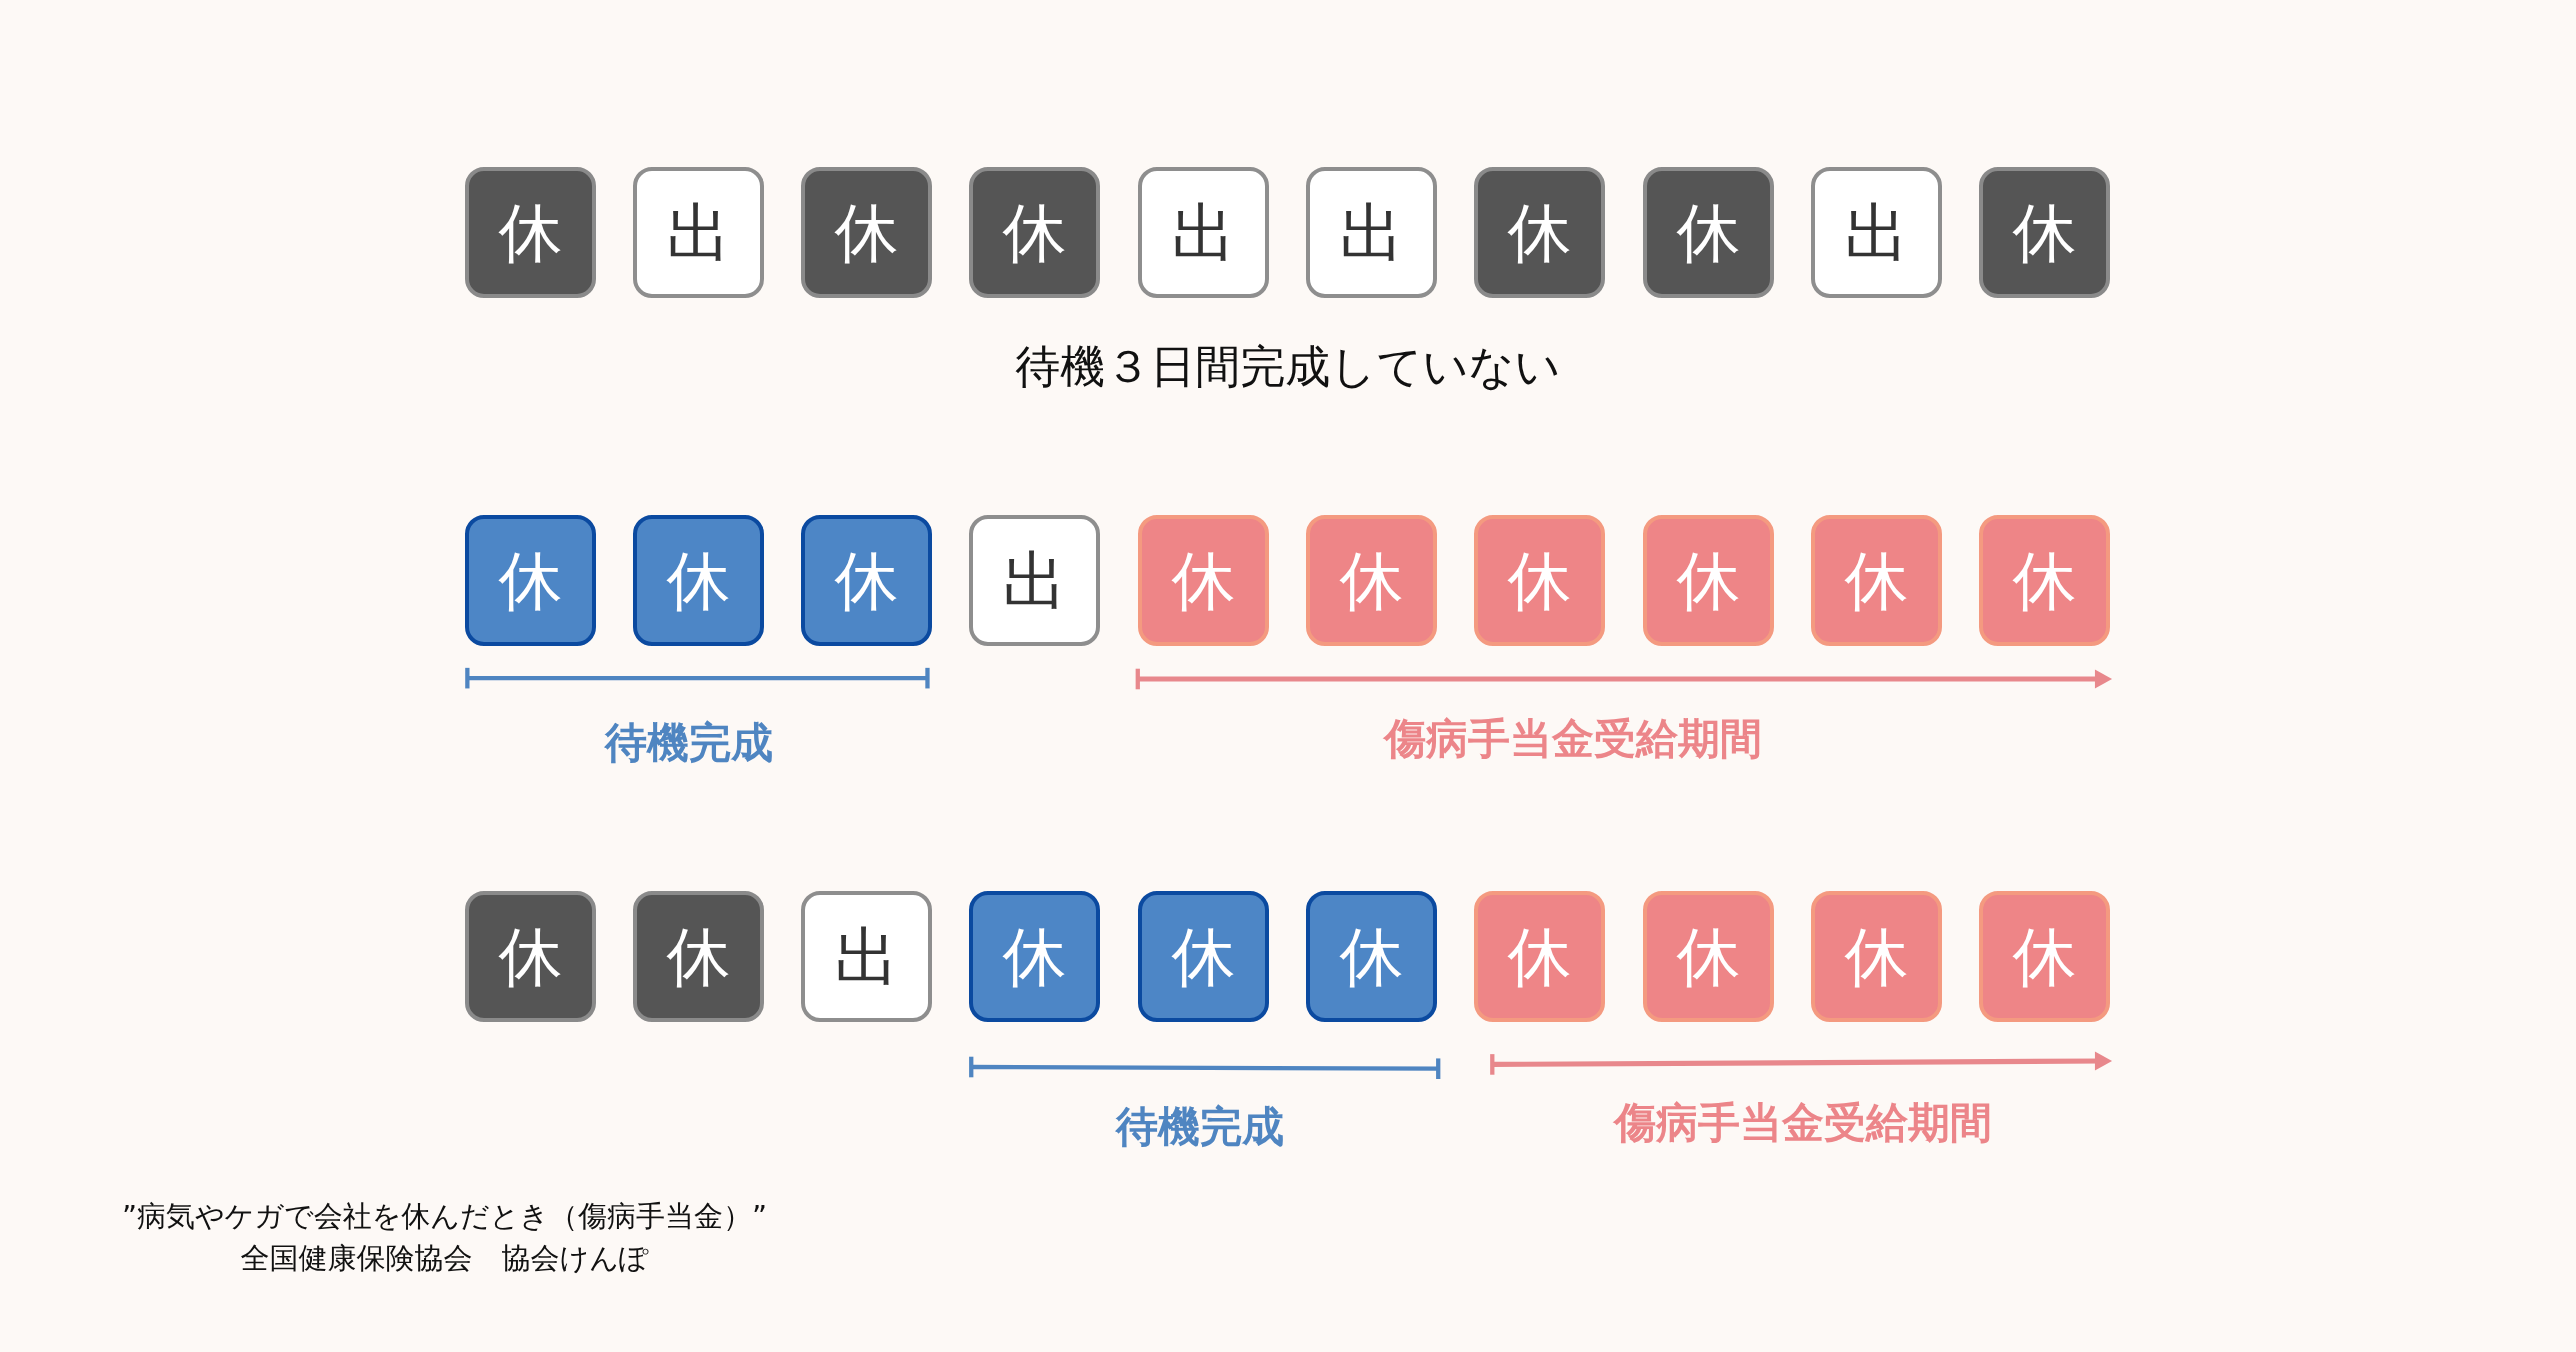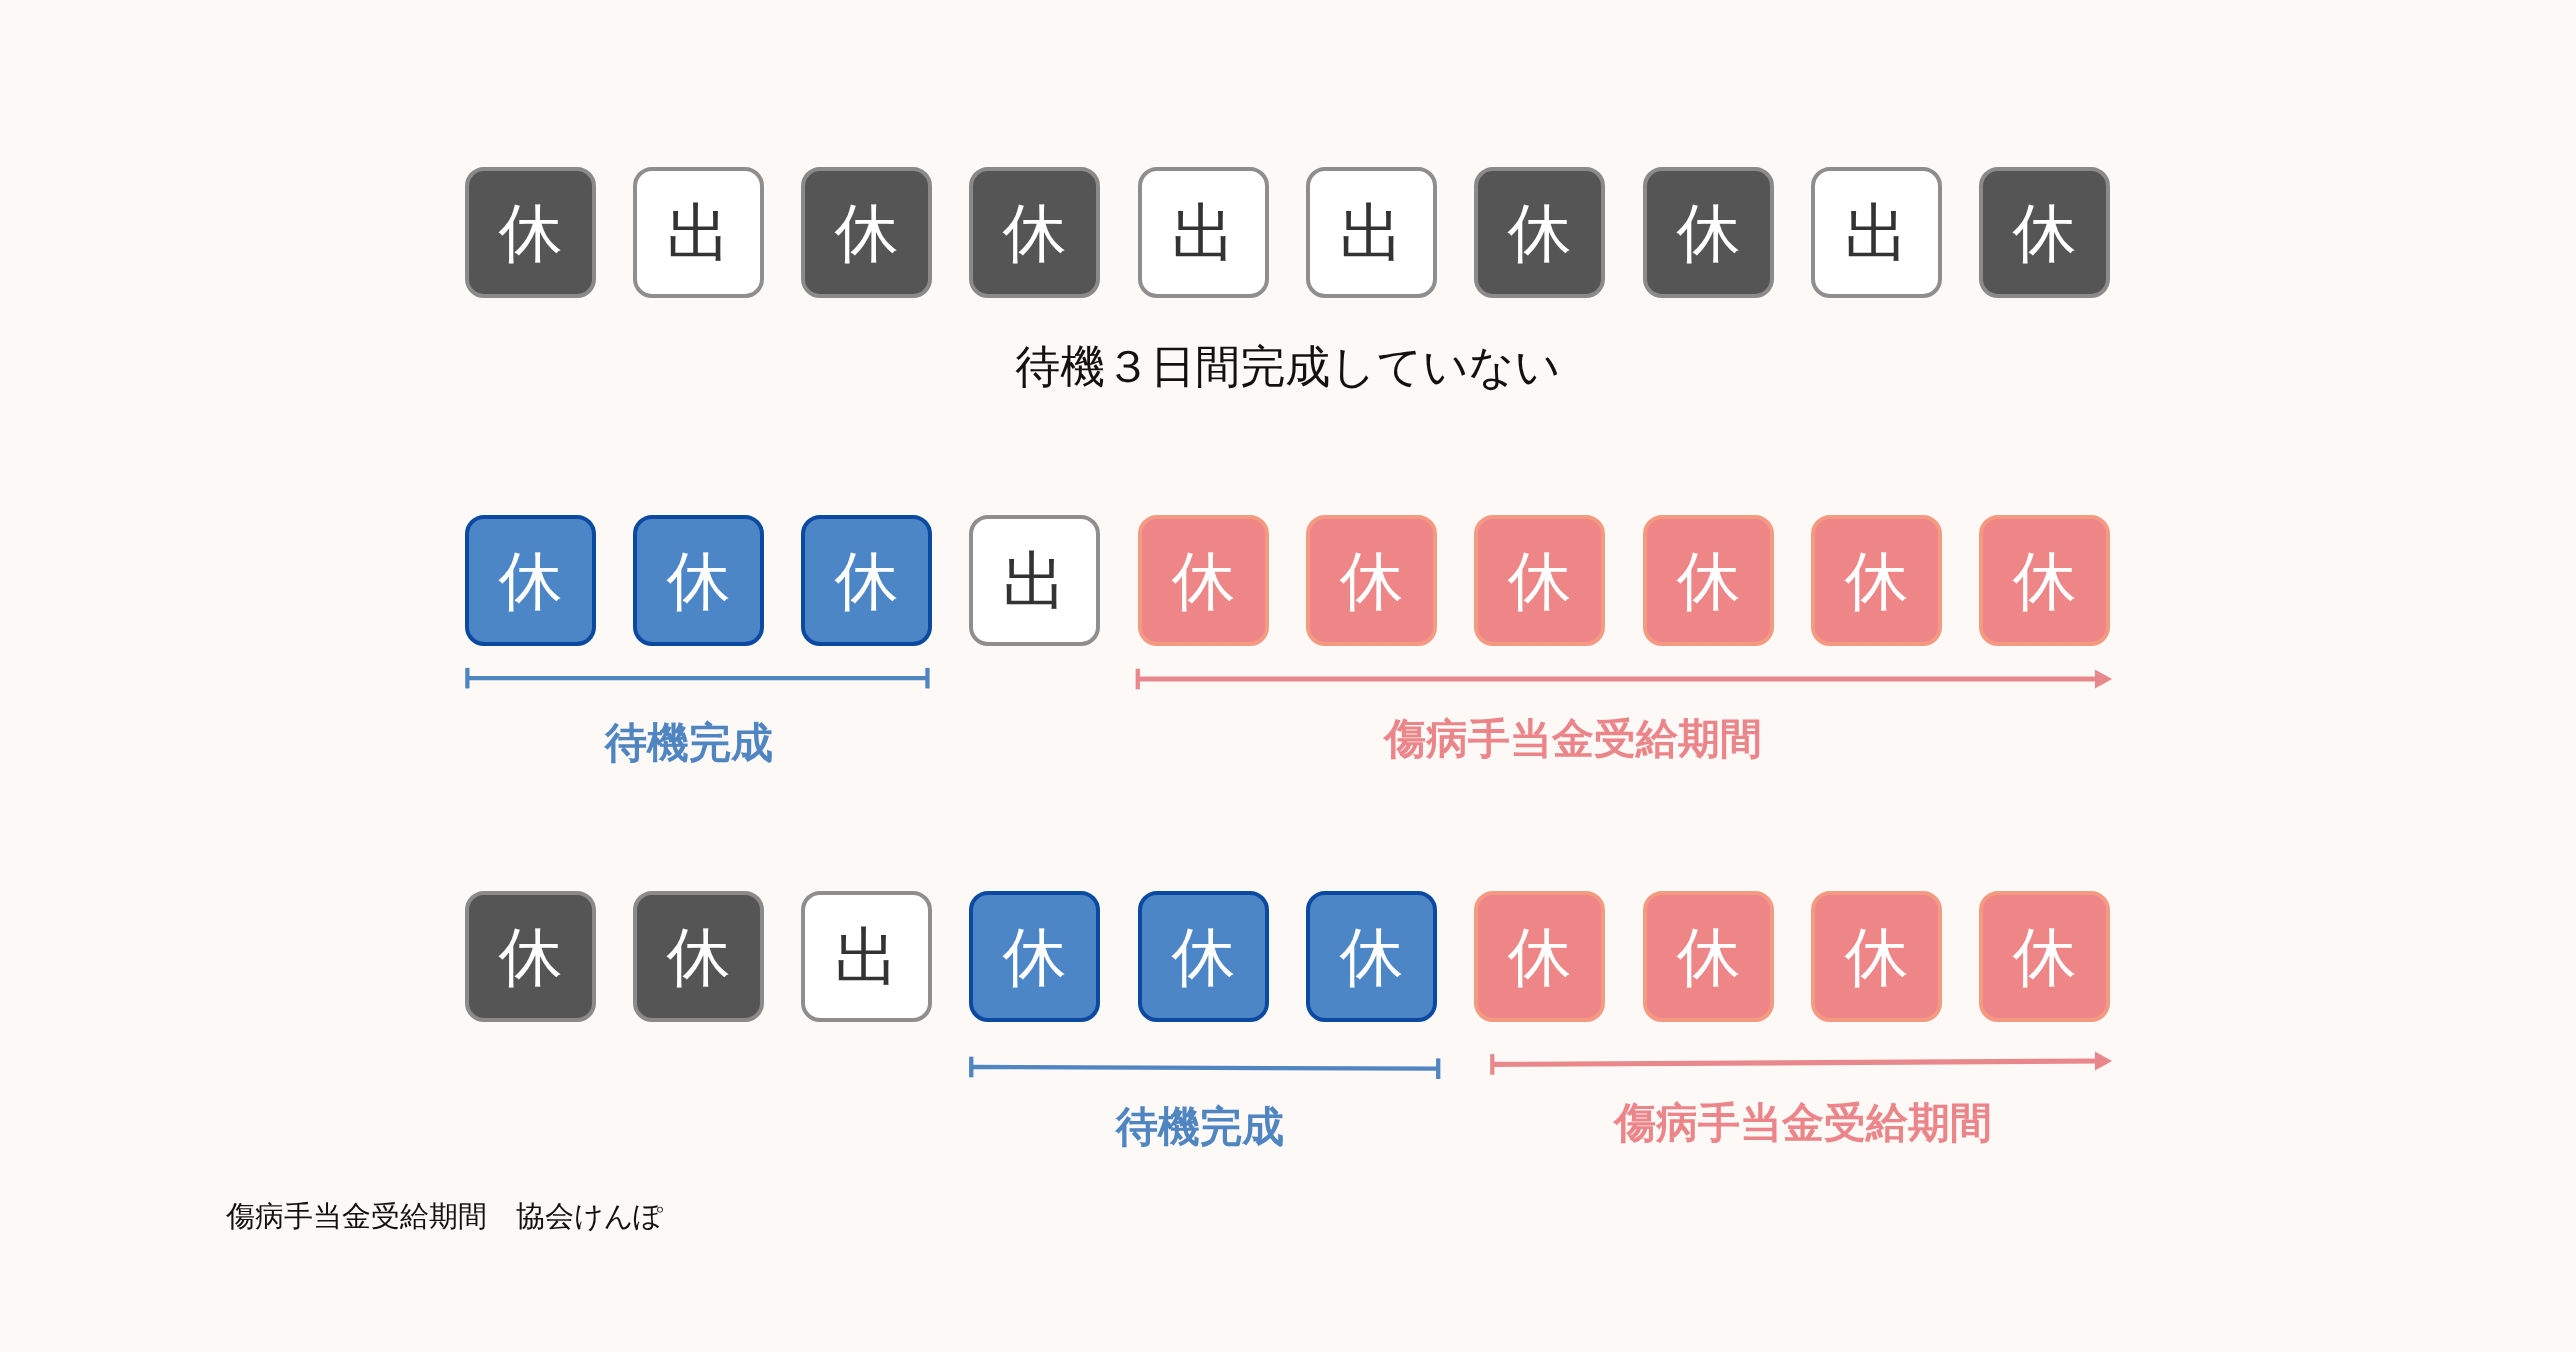--- a/index.html
+++ b/index.html
@@ -107,15 +107,16 @@
 <svg class="bracket" style="left:0; top:0;" width="2576" height="1352" viewBox="0 0 3000 1575">
   <line x1="1738" y1="1240" x2="2448" y2="1236" stroke="#e8888c" stroke-width="6"></line>
   <line x1="1738" y1="1228" x2="1738" y2="1252" stroke="#e8888c" stroke-width="5"></line>
   <polygon points="2440,1225 2460,1236 2440,1247" fill="#e8888c"></polygon>
 </svg>
 
 <div class="label blue" style="left:1200px; top:1099px;">待機完成</div>
 <div class="label pink" style="left:1803px; top:1095px;">傷病手当金受給期間</div>
 
 <div class="source" style="top:1195px; left:58px; width:773px;">
-  <div>傷病手当金受給期間　協会けんぽ</div>
+  <div>”病気やケガで会社を休んだとき（傷病手当金）”</div>
+  <div>全国健康保険協会　協会けんぽ</div>
 </div>
 
 
 </body></html>

